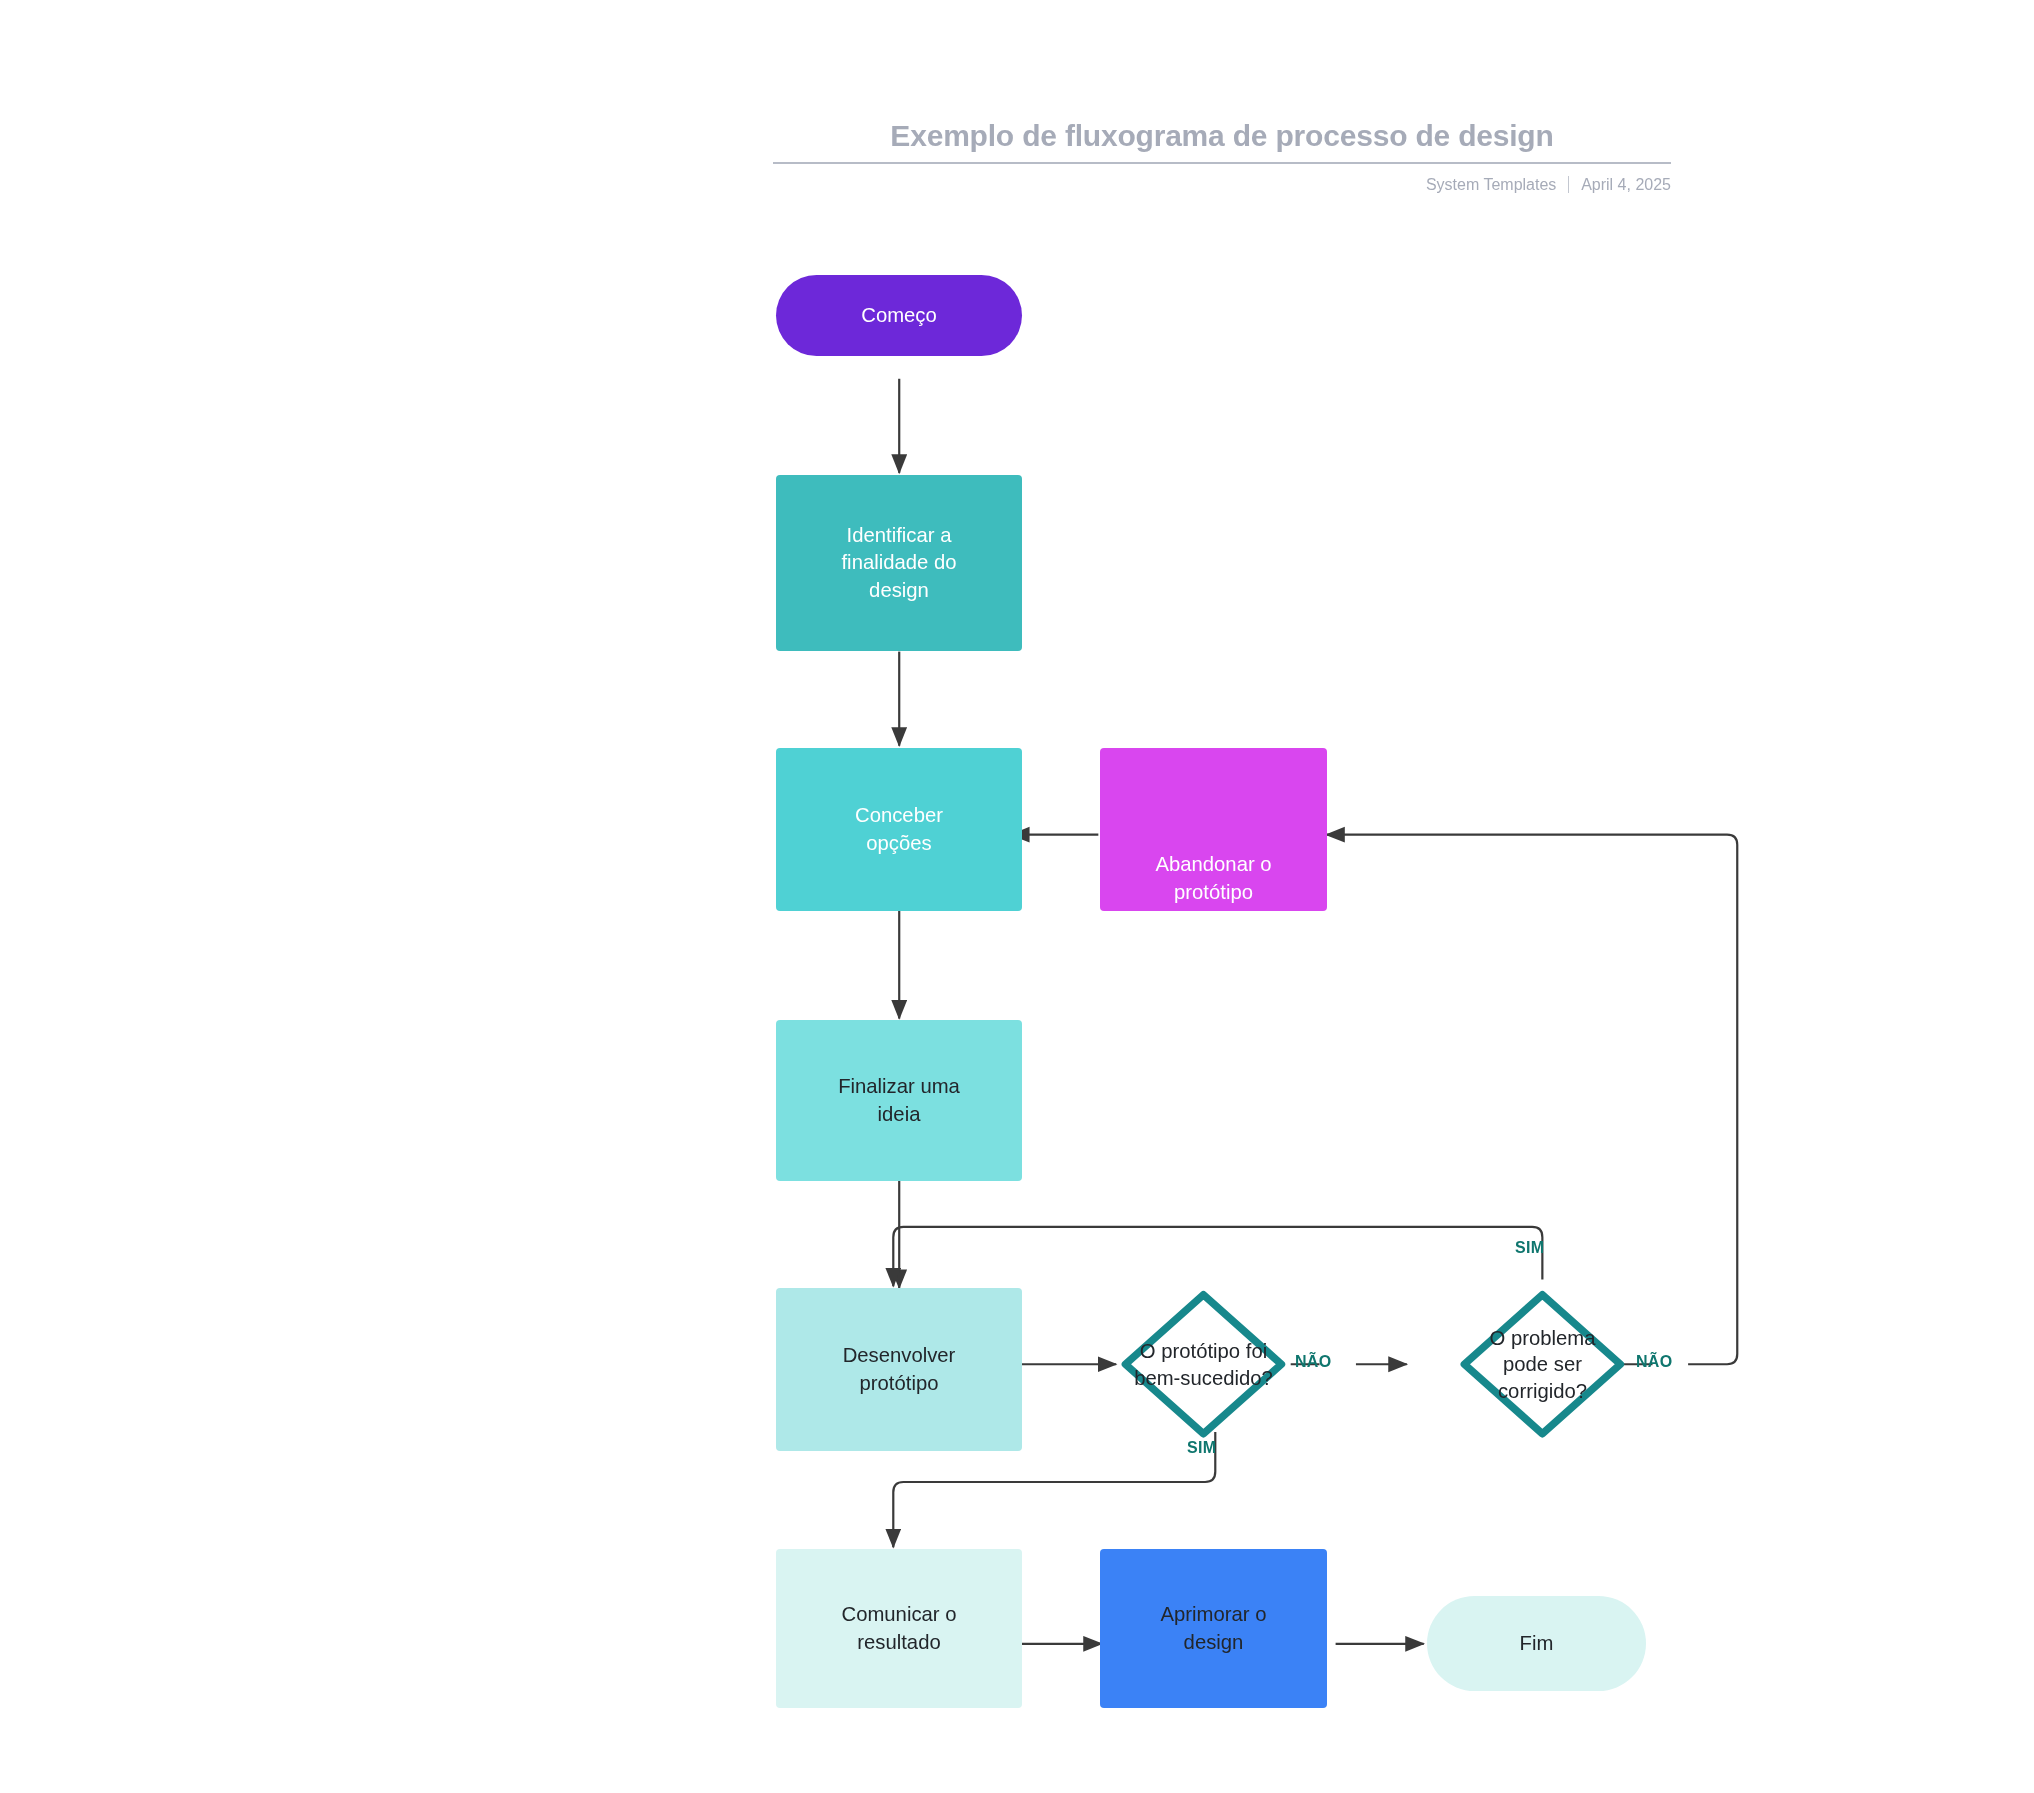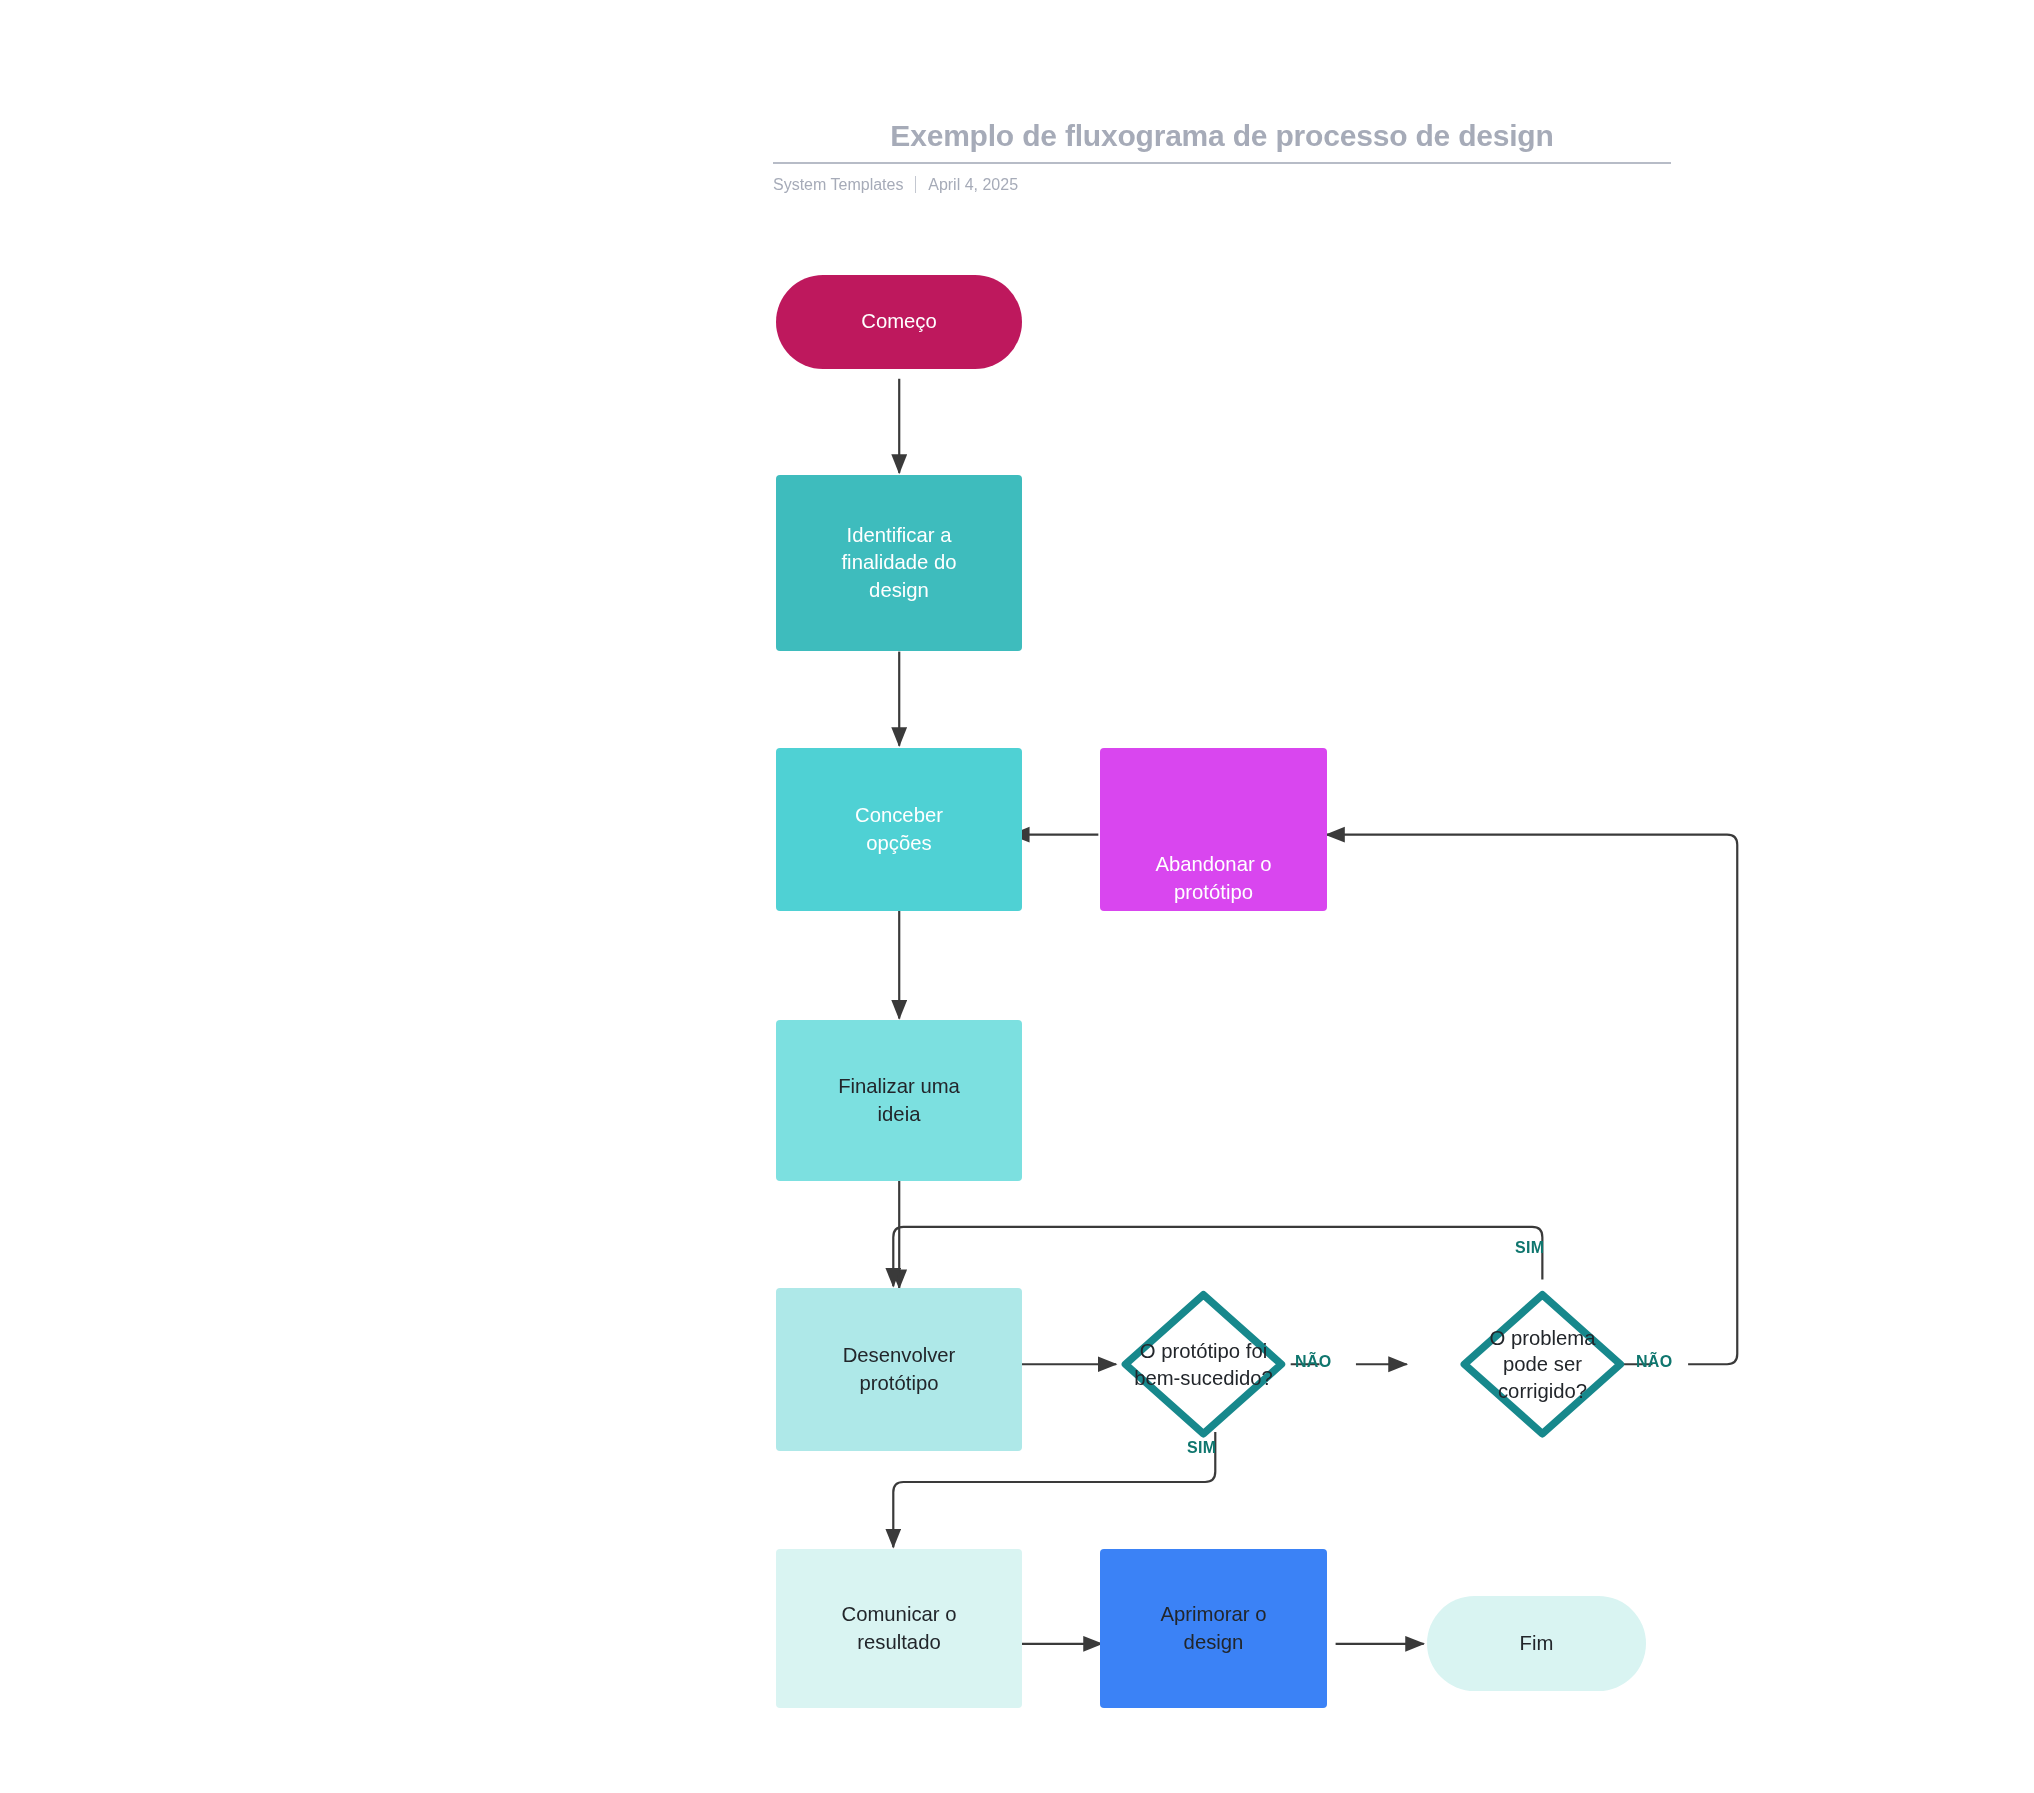--- a/index.html
+++ b/index.html
@@ -39,21 +39,21 @@
   .header-rule {
     height: 1.7px;
     background: #b7bcc7;
     width: 100%;
   }
   .header-sub {
     margin-top: 12px;
     font-size: 16px;
     color: #a6abb8;
     display: flex;
-    justify-content: flex-start;
+    justify-content: flex-end;
     align-items: center;
     gap: 12px;
   }
   .header-sub .divider {
     display: inline-block;
     width: 0.8px;
     height: 17px;
     background: #c3c7d0;
   }
   
@@ -153,21 +153,21 @@
 
       <path d="M1576,1940 L1680,1940" marker-end="url(#arw)"></path>
     </g>
 
     <g fill="#ffffff" stroke="#17888c" stroke-width="9" stroke-linejoin="round">
       <polygon points="1420,1528 1512,1610 1420,1692 1328,1610"></polygon>
       <polygon points="1820,1528 1912,1610 1820,1692 1728,1610"></polygon>
     </g>
   </svg>
 
-  <div class="node pill" style="left:776px; top:275px; width:246px; height:94px; background:#be185d; color:#ffffff;">
+  <div class="node pill" style="left:776px; top:275px; width:246px; height:81px; background:#6d28d9; color:#ffffff;">
     <span class="node-label">Começo</span>
   </div>
 
   <div class="node proc" style="left:776px; top:475px; width:246px; height:176px; background:#3ebcbd; color:#ffffff;">
     <span class="node-label">Identificar a
 finalidade do
 design</span>
   </div>
 
   <div class="node proc" style="left:776px; top:748px; width:246px; height:163px; background:#4fd1d4; color:#ffffff;">

